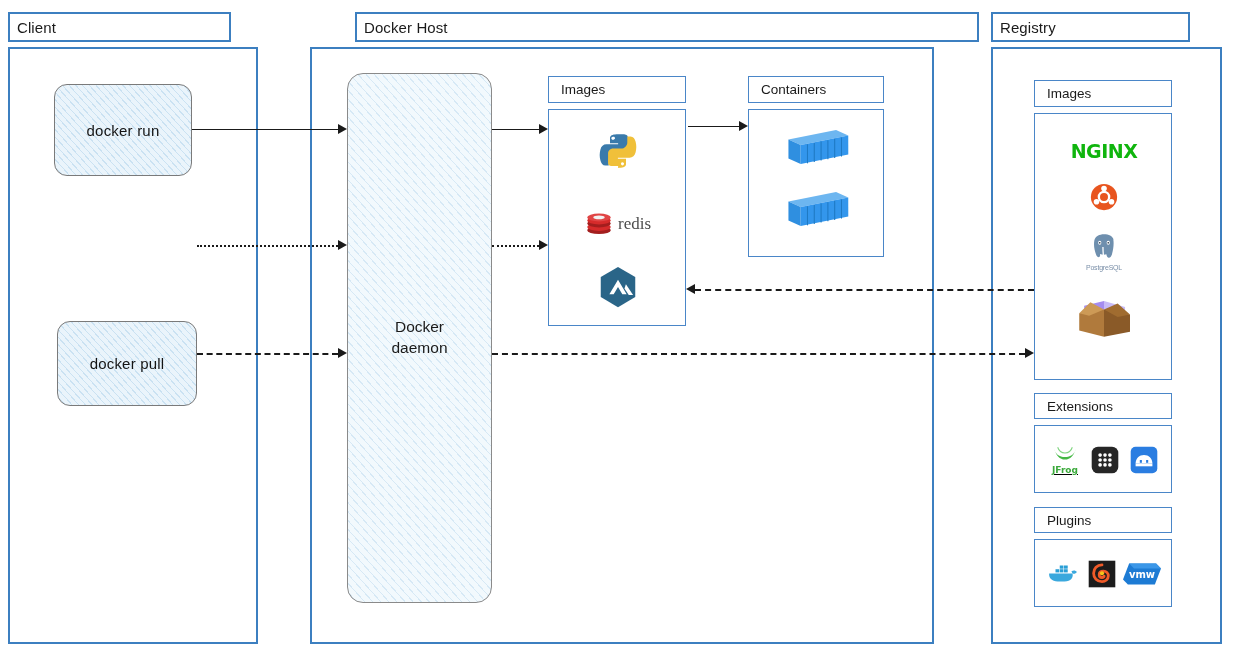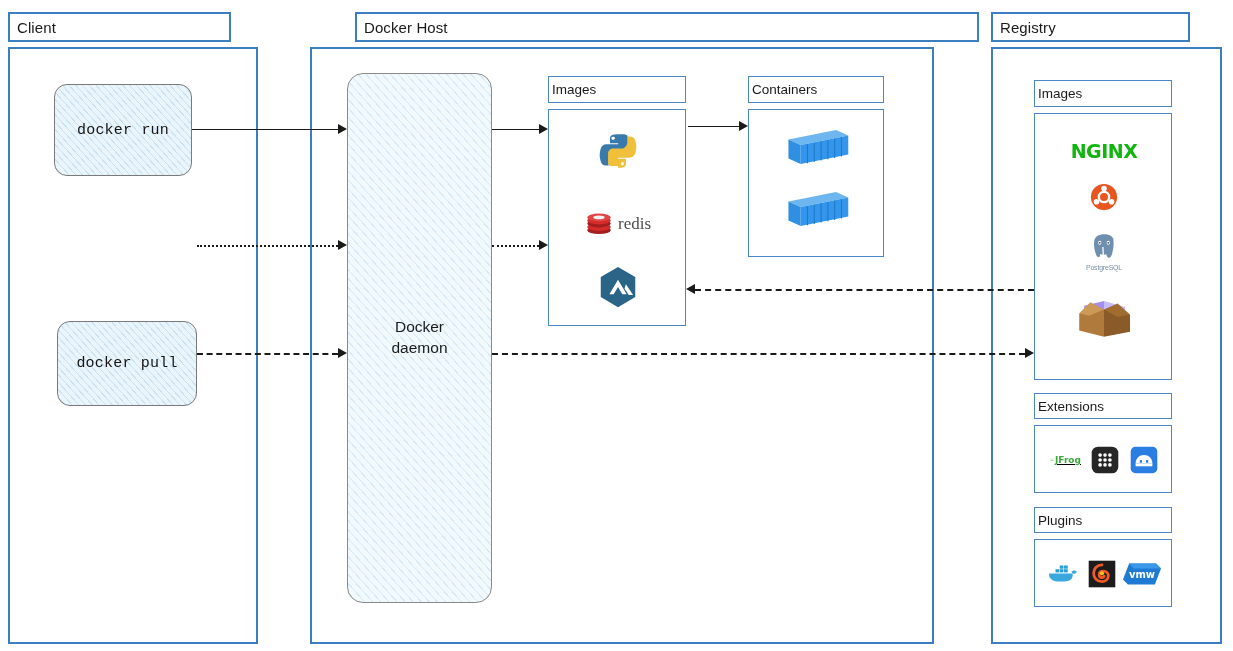--- a/index.html
+++ b/index.html
@@ -38,21 +38,21 @@
     border: 2px solid #3c7fc0;
     background: #ffffff;
   }
 
   
   .sub-header {
     border: 1.6px solid #4a86c8;
     background: #ffffff;
     display: flex;
     align-items: center;
-    padding-left: 3px;
+    padding-left: 12px;
     font-size: 13.5px;
     color: #1a1a1a;
   }
   .sub-body {
     border: 1.6px solid #4a86c8;
     background: #ffffff;
   }
 
   
   .cmd-box {
@@ -61,21 +61,21 @@
     background:
       repeating-linear-gradient(48deg,
         rgba(140,190,225,0.34) 0px,
         rgba(140,190,225,0.34) 1px,
         rgba(255,255,255,0) 1px,
         rgba(255,255,255,0) 5px),
       #eaf4fb;
     display: flex;
     align-items: center;
     justify-content: center;
-    font-family: Liberation Mono, monospace;
+    font-family: Liberation Sans, sans-serif;
     font-size: 15px;
     color: #141414;
     letter-spacing: 0.2px;
   }
 
   
   .daemon-box {
     border: 1.5px solid #8a8a8a;
     border-radius: 16px;
     background:
@@ -303,21 +303,21 @@
         <polygon points="50,30 72,20 92,38 72,42" fill="#a06c30"></polygon>
       </svg>
     </div>
   </div>
 
   <div class="node sub-header" style="left:1034px; top:393px; width:138px; height:26px;">
     <span>Extensions</span>
   </div>
   <div class="node sub-body" style="left:1034px; top:425px; width:138px; height:68px;">
     <div class="icon-row" style="left:14px; top:12px; width:110px; height:44px;">
-      <span class="icon-wrap" style="position:relative; width:32px; height:40px; flex-direction:row;text-decoration:underline;">
+      <span class="icon-wrap" style="position:relative; width:32px; height:40px; flex-direction:column;text-decoration:underline;">
         <svg width="26" height="20" viewBox="0 0 64 46" aria-hidden="true">
           <path d="M6 8c2 12 12 20 26 20s24-8 26-20c-4 16-13 26-26 26S10 24 6 8z" fill="#44b844"></path>
           <path d="M14 4c3 9 10 14 18 14s15-5 18-14" stroke="#7fd47f" stroke-width="2.6" fill="none"></path>
         </svg>
         <span class="jfrog-text">JFrog</span>
       </span>
       <span class="icon-wrap" style="position:relative; width:30px; height:30px;">
         <svg width="28" height="28" viewBox="0 0 40 40" aria-hidden="true">
           <rect x="1" y="1" width="38" height="38" rx="9" fill="#262626"></rect>
           <g fill="#ffffff">

